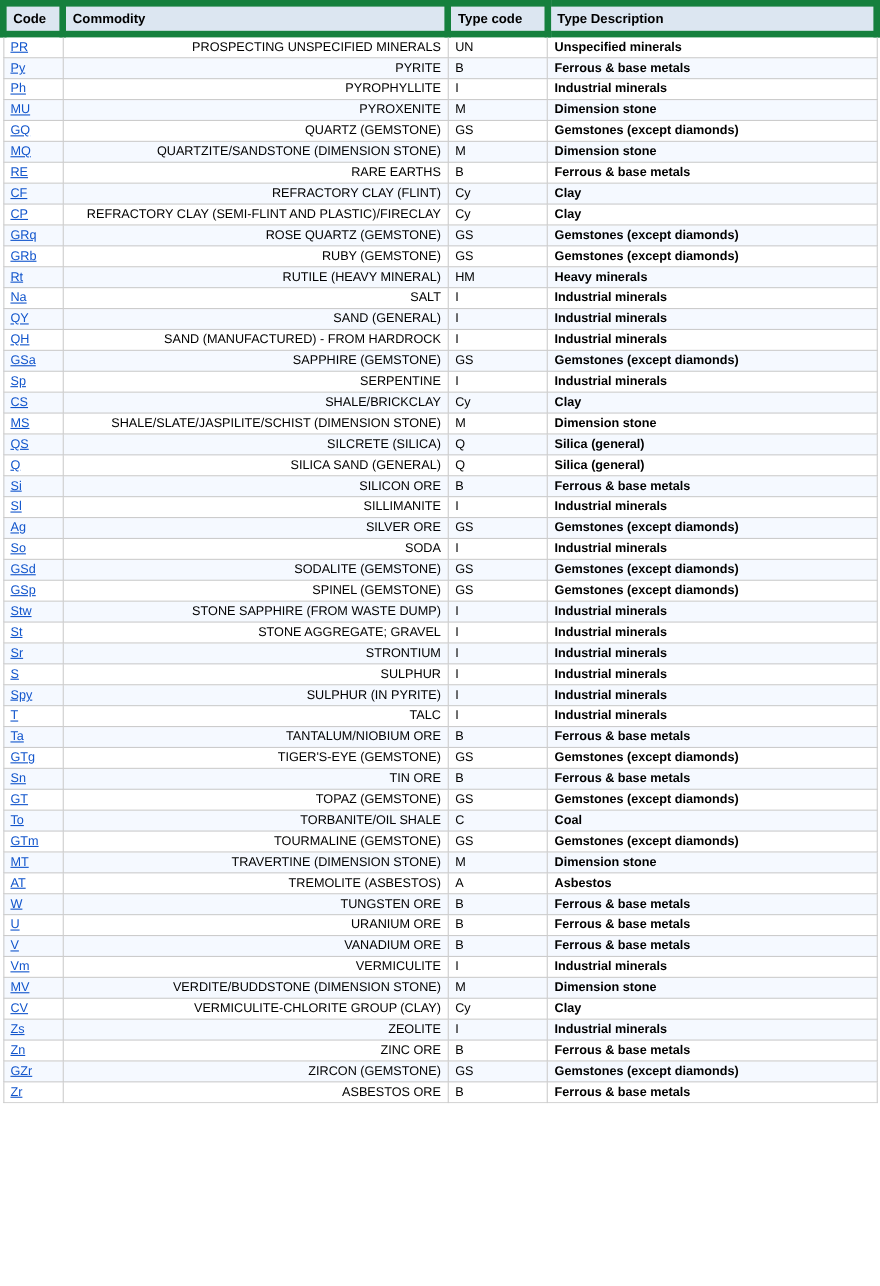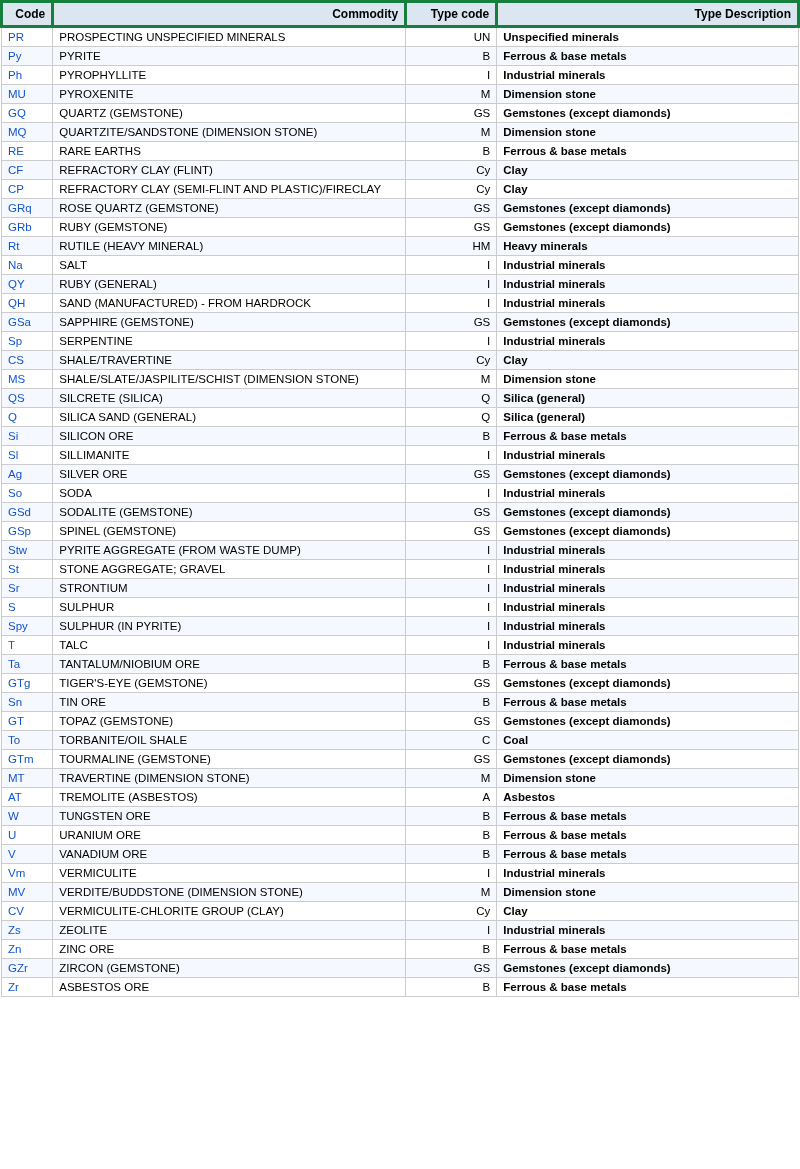--- a/index.html
+++ b/index.html
@@ -14,49 +14,51 @@
       margin: 0 auto;
     }
     table {
       width: 100%;
       border-collapse: collapse;
       border: 1px solid #999;
     }
     th {
       background: #dce6f1;
       font-weight: bold;
-      text-align: right;
+      text-align: left;
       padding: 4px 6px;
-      border: 3px solid #15803d;
+      border: 6px solid #15803d;
       font-size: 12px;
     }
     td {
       padding: 3px 6px;
       border: 1px solid #ccc;
       vertical-align: top;
       font-size: 11.5px;
     }
     tr:nth-child(even) td {
       background: #f5f9ff;
     }
     tr:nth-child(odd) td {
       background: #ffffff;
     }
     .code-cell {
       color: #1155cc;
+      text-decoration: underline;
       white-space: nowrap;
       width: 45px;
       min-width: 45px;
     }
     .commodity-cell {
       width: 310px;
+      text-align: right;
     }
     .type-code-cell {
       width: 80px;
-      text-align: right;
+      text-align: left;
     }
     .type-desc-cell {
       width: 265px;
       font-weight: bold;
     }
     col.col-code { width: 45px; }
     col.col-commodity { width: 310px; }
     col.col-typecode { width: 80px; }
     col.col-typedesc { width: 265px; }
   </style>
@@ -153,21 +155,21 @@
           <td class="type-desc-cell">Heavy minerals</td>
         </tr>
         <tr>
           <td class="code-cell">Na</td>
           <td class="commodity-cell">SALT</td>
           <td class="type-code-cell">I</td>
           <td class="type-desc-cell">Industrial minerals</td>
         </tr>
         <tr>
           <td class="code-cell">QY</td>
-          <td class="commodity-cell">RUBY (GENERAL)</td>
+          <td class="commodity-cell">SAND (GENERAL)</td>
           <td class="type-code-cell">I</td>
           <td class="type-desc-cell">Industrial minerals</td>
         </tr>
         <tr>
           <td class="code-cell">QH</td>
           <td class="commodity-cell">SAND (MANUFACTURED) - FROM HARDROCK</td>
           <td class="type-code-cell">I</td>
           <td class="type-desc-cell">Industrial minerals</td>
         </tr>
         <tr>
@@ -177,21 +179,21 @@
           <td class="type-desc-cell">Gemstones (except diamonds)</td>
         </tr>
         <tr>
           <td class="code-cell">Sp</td>
           <td class="commodity-cell">SERPENTINE</td>
           <td class="type-code-cell">I</td>
           <td class="type-desc-cell">Industrial minerals</td>
         </tr>
         <tr>
           <td class="code-cell">CS</td>
-          <td class="commodity-cell">SHALE/TRAVERTINE</td>
+          <td class="commodity-cell">SHALE/BRICKCLAY</td>
           <td class="type-code-cell">Cy</td>
           <td class="type-desc-cell">Clay</td>
         </tr>
         <tr>
           <td class="code-cell">MS</td>
           <td class="commodity-cell">SHALE/SLATE/JASPILITE/SCHIST (DIMENSION STONE)</td>
           <td class="type-code-cell">M</td>
           <td class="type-desc-cell">Dimension stone</td>
         </tr>
         <tr>
@@ -237,21 +239,21 @@
           <td class="type-desc-cell">Gemstones (except diamonds)</td>
         </tr>
         <tr>
           <td class="code-cell">GSp</td>
           <td class="commodity-cell">SPINEL (GEMSTONE)</td>
           <td class="type-code-cell">GS</td>
           <td class="type-desc-cell">Gemstones (except diamonds)</td>
         </tr>
         <tr>
           <td class="code-cell">Stw</td>
-          <td class="commodity-cell">PYRITE AGGREGATE (FROM WASTE DUMP)</td>
+          <td class="commodity-cell">STONE SAPPHIRE (FROM WASTE DUMP)</td>
           <td class="type-code-cell">I</td>
           <td class="type-desc-cell">Industrial minerals</td>
         </tr>
         <tr>
           <td class="code-cell">St</td>
           <td class="commodity-cell">STONE AGGREGATE; GRAVEL</td>
           <td class="type-code-cell">I</td>
           <td class="type-desc-cell">Industrial minerals</td>
         </tr>
         <tr>

